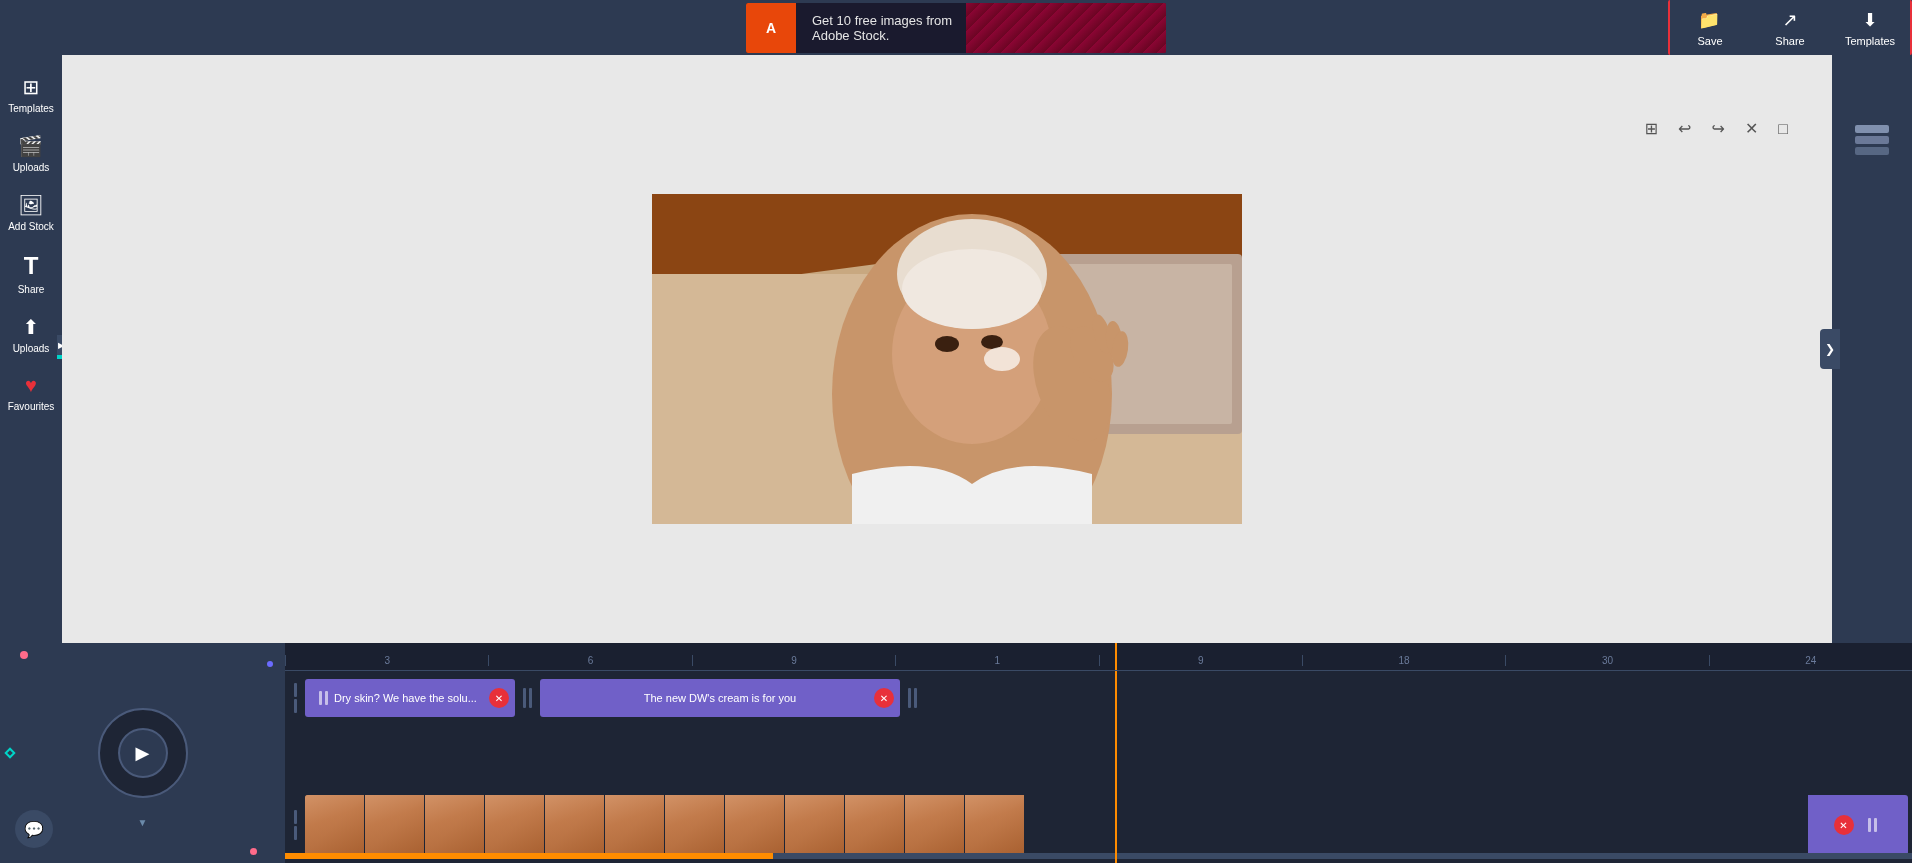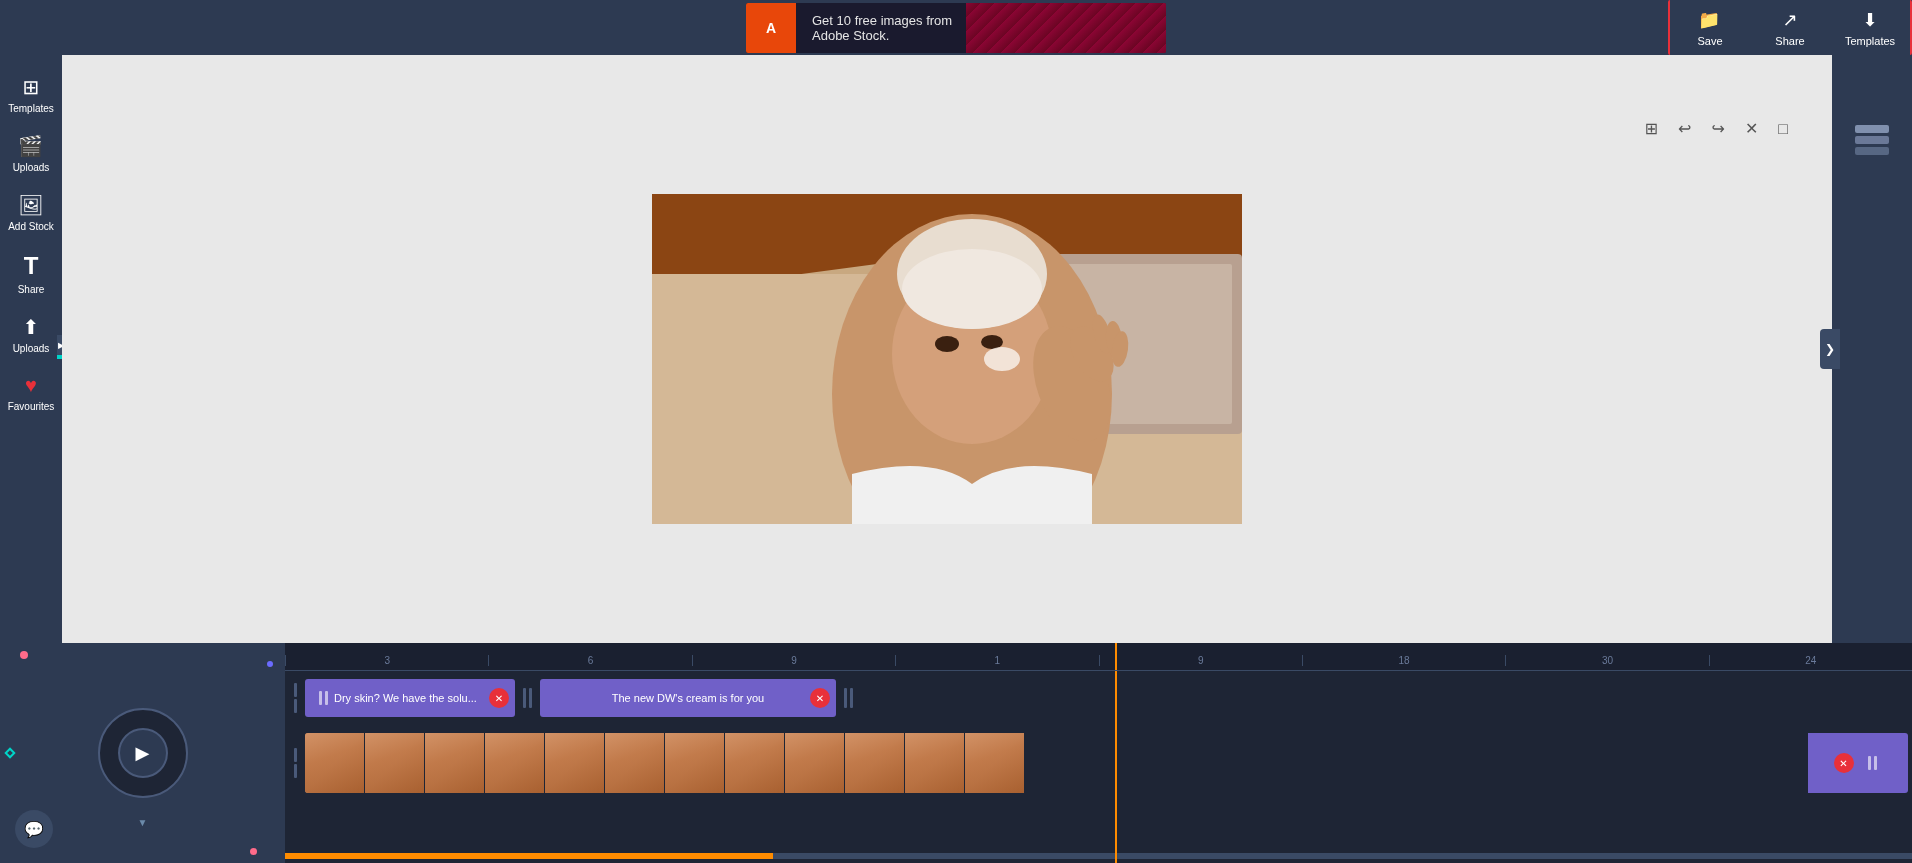--- a/index.html
+++ b/index.html
@@ -340,20 +340,21 @@
       z-index: 10;
     }
 
     .timeline-tracks {
       flex: 1;
       display: flex;
       flex-direction: column;
       gap: 16px;
       padding: 8px 4px;
       position: relative;
+      justify-content: space-between;
     }
     .track-handle {
       width: 12px;
       height: 100%;
       display: flex;
       flex-direction: column;
       align-items: center;
       justify-content: center;
       gap: 2px;
       color: #4a5a7a;
@@ -664,21 +665,21 @@
           </div>
           <span style="flex:1; overflow:hidden; text-overflow:ellipsis; white-space:nowrap;">Dry skin? We have the solu...</span>
           <button class="clip-delete-btn">✕</button>
         </div>
 
         <div style="display:flex; gap:3px; align-items:center; margin:0 4px;">
           <div class="pause-bar" style="background:#4a5a7a; height:20px;"></div>
           <div class="pause-bar" style="background:#4a5a7a; height:20px;"></div>
         </div>
 
-        <div style="width:296px; height:38px; background:#7060c8; border-radius:3px; display:flex; align-items:center; padding:0 8px; color:white; font-size:11px; position:relative; flex-shrink:0; overflow:hidden;">
+        <div style="width:360px; height:38px; background:#7060c8; border-radius:3px; display:flex; align-items:center; padding:0 8px; color:white; font-size:11px; position:relative; flex-shrink:0; overflow:hidden;">
           <span style="flex:1; overflow:hidden; text-overflow:ellipsis; white-space:nowrap; text-align:center;">The new DW's cream is for you</span>
           <button class="clip-delete-btn">✕</button>
         </div>
 
         <div style="display:flex; gap:3px; align-items:center; margin:0 4px;">
           <div class="pause-bar" style="background:#4a5a7a; height:20px;"></div>
           <div class="pause-bar" style="background:#4a5a7a; height:20px;"></div>
         </div>
       </div>
 

